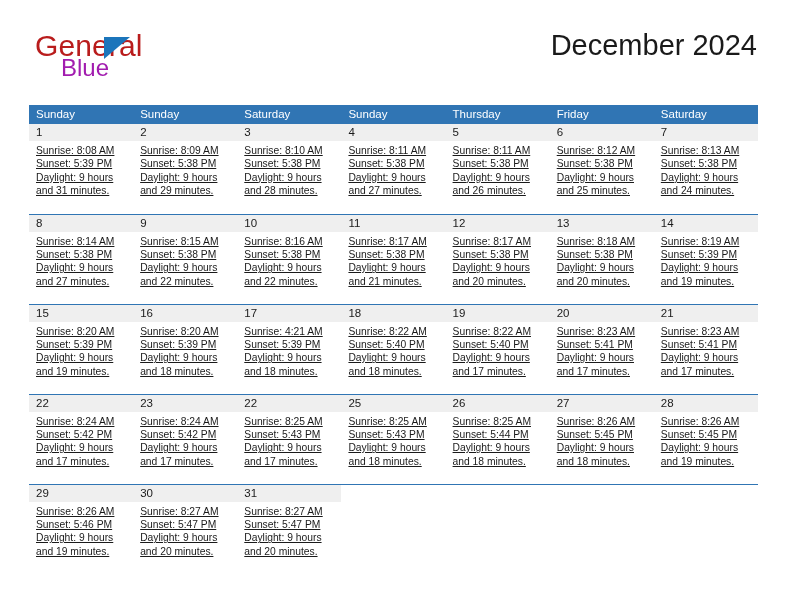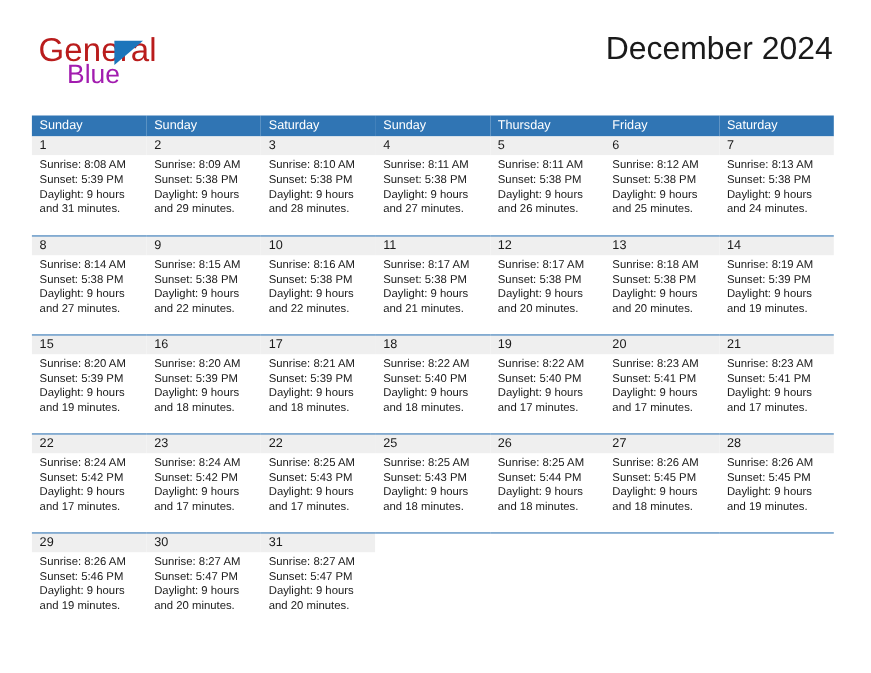--- a/index.html
+++ b/index.html
@@ -135,20 +135,21 @@
   }
   .cell-empty .daynum {
     background: transparent;
   }
   .details {
     padding-left: 7px;
     padding-top: 3px;
     font-size: 10.3px;
     line-height: 13.4px;
     color: #1a1a1a;
+    text-decoration: underline;
   }
   .details div {
     white-space: nowrap;
   }
 </style>
 </head>
 <body>
 
 <div class="page-header">
 
@@ -358,21 +359,21 @@
               <div>Sunset: 5:39 PM</div>
               <div>Daylight: 9 hours</div>
               <div>and 18 minutes.</div>
             </div>
           </div>
         </td>
       <td>
           <div class="cell-inner">
             <div class="daynum">17</div>
             <div class="details">
-              <div>Sunrise: 8:21 AM</div>
+              <div>Sunrise: 4:21 AM</div>
               <div>Sunset: 5:39 PM</div>
               <div>Daylight: 9 hours</div>
               <div>and 18 minutes.</div>
             </div>
           </div>
         </td>
       <td>
           <div class="cell-inner">
             <div class="daynum">18</div>
             <div class="details">

